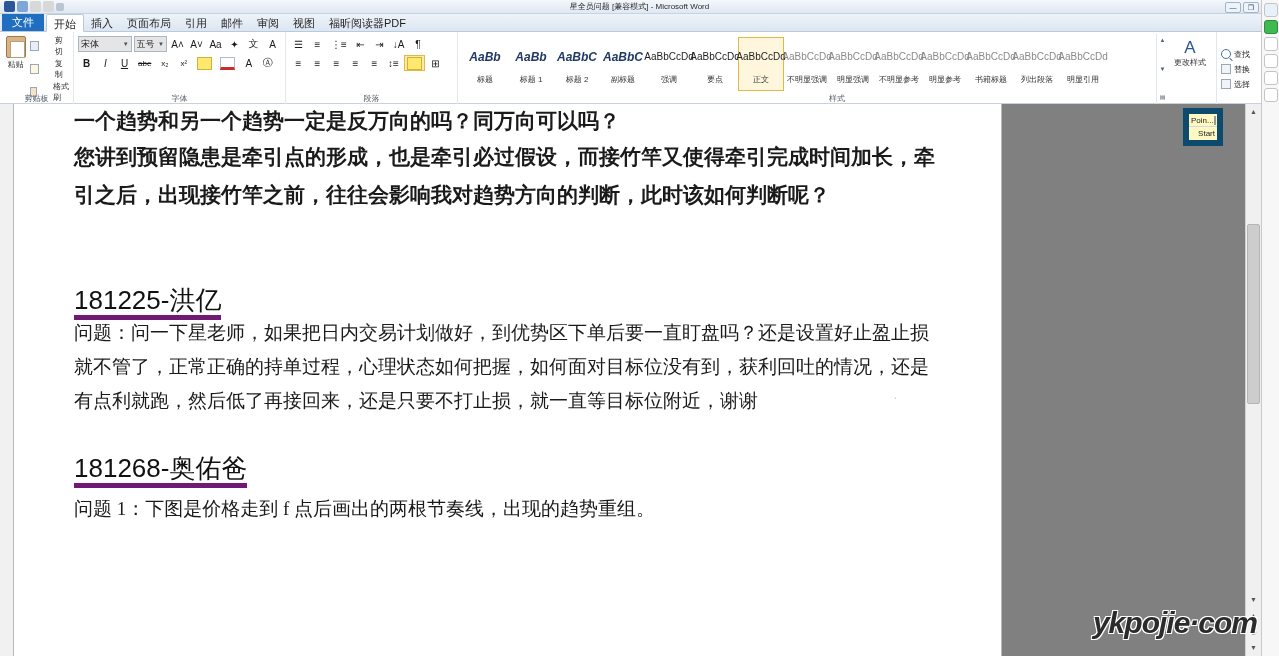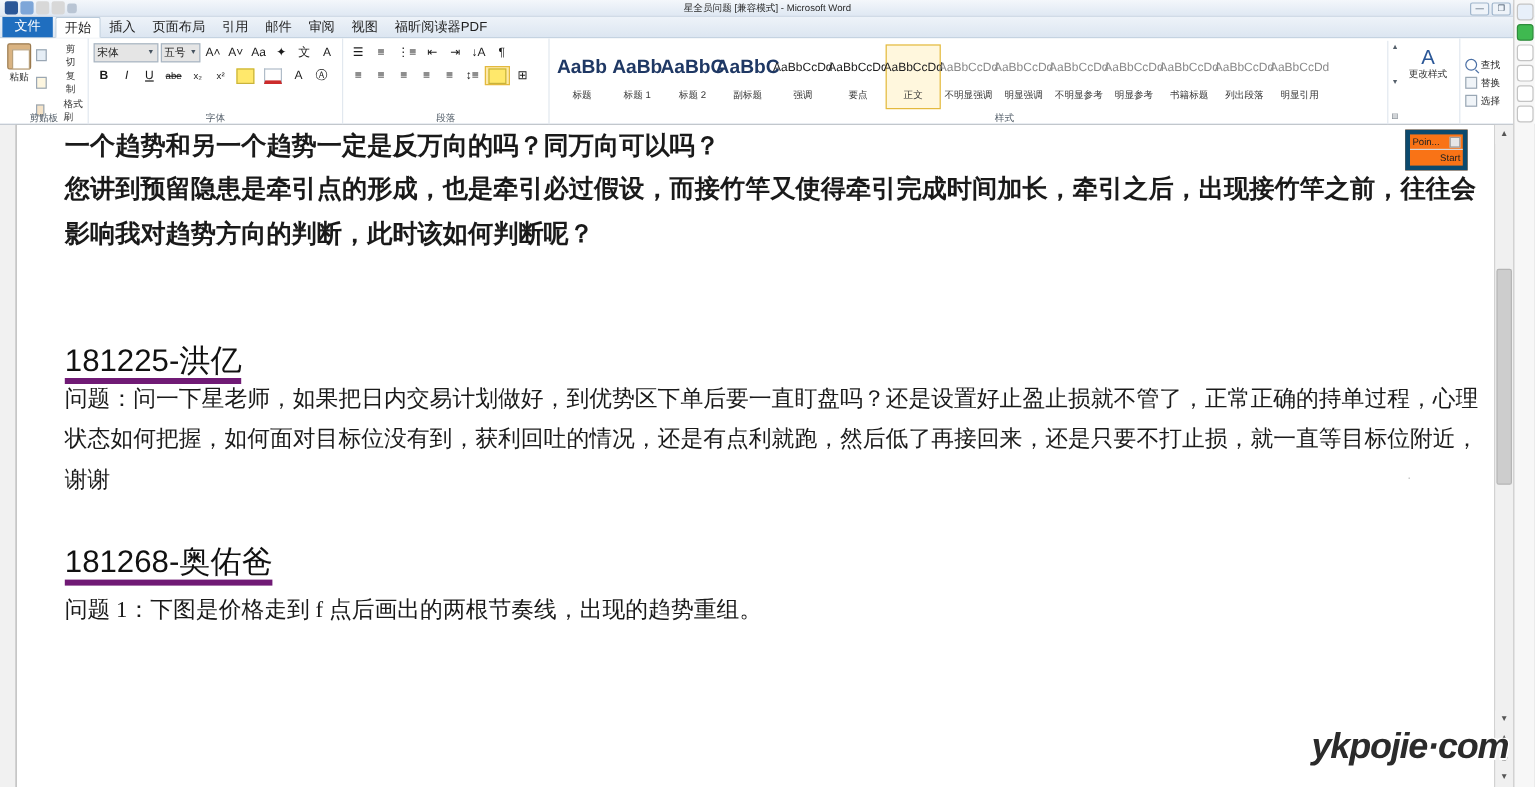--- a/index.html
+++ b/index.html
@@ -194,21 +194,21 @@
     width: 46px;
     height: 54px;
     border: 1px solid transparent;
     display: flex; flex-direction: column;
     align-items: center; justify-content: flex-start;
     padding-top: 4px;
   }
   .style-item.active { border: 1px solid #e3b93e; background: #fff7dd; }
   .style-preview { font-size: 13px; color: #1f3864; line-height: 30px; white-space: nowrap;}
   .style-name { font-size: 8px; color: #333; margin-top: 2px; white-space: nowrap;}
-  .style-item.s-h1 .style-preview { color: #1f3864; font-weight: bold; font-size: 16px;}
+  .style-item.s-h1 .style-preview { color: #1f3864; font-weight: bold; font-size: 12px; font-style: italic;}
   .style-item.s-norm .style-preview { color: #222; }
   .style-item.s-sub .style-preview { color: #8a8a8a; }
 
   .gallery-scroll {
     width: 12px;
     display: flex; flex-direction: column; justify-content: space-between;
     padding: 3px 0;
     border-left: 1px solid #e2e8ef;
   }
   .gs { font-size: 6px; color: #55606b; text-align: center; line-height: 7px;}
@@ -234,25 +234,25 @@
     overflow: hidden;
   }
   .ruler-left {
     position: absolute; left: 0; top: 0; bottom: 0; width: 14px;
     background: #f1f1f1;
     border-right: 1px solid #cfcfcf;
   }
   .page {
     position: absolute;
     left: 14px; top: 0;
-    width: 1266px;
+    width: 987px;
     height: 552px;
     background: #fff;
     box-shadow: 0 0 0 1px #b9b9b9;
-    padding: 0 40px;
+    padding: 0 60px;
     overflow: hidden;
   }
   .doc-scroll {
     position: absolute;
     right: 0; top: 0; bottom: 0;
     width: 16px;
     background: #f0f0f0;
     border-left: 1px solid #d2d2d2;
   }
   .scroll-thumb {
@@ -313,23 +313,23 @@
     top: 284px;
     font-size: 12px;
     color: #c8c8c8;
   }
 
   
   .float-tool {
     position: absolute;
     right: 56px;
     top: 4px;
-    width: 52px;
-    background: #f97316;
-    border: 4px solid #0c4a6e;
+    width: 40px;
+    background: #fef9c3;
+    border: 6px solid #0c4a6e;
     font-size: 8px;
     color: #222;
     z-index: 20;
   }
   .float-tool .ft-row {
     height: 13px; line-height: 13px;
     padding: 0 2px;
     border-bottom: 1px solid #d8d8d8;
     display: flex; justify-content: space-between; align-items: center;
   }

